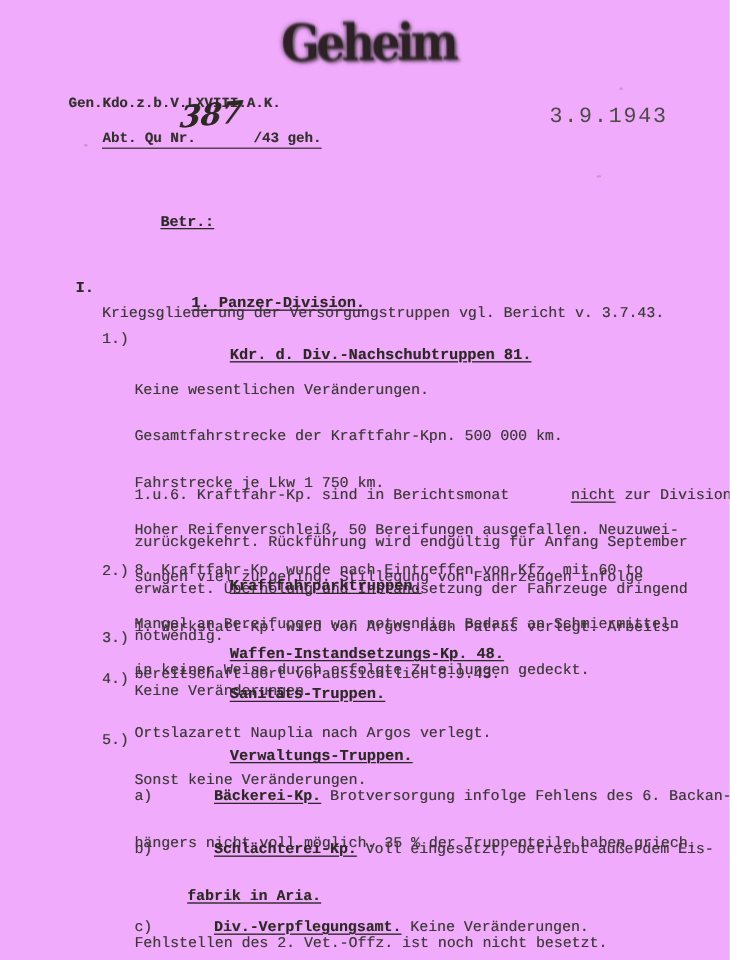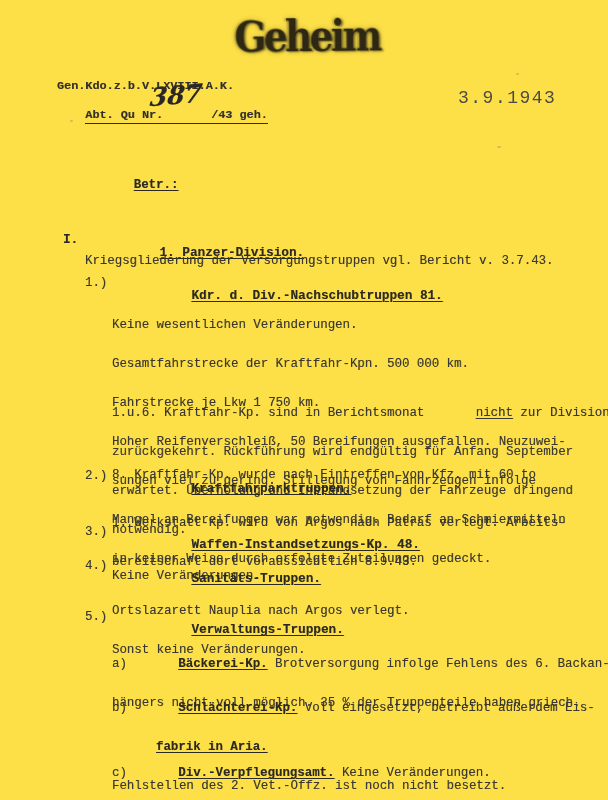--- a/index.html
+++ b/index.html
@@ -1,18 +1,18 @@
 <!DOCTYPE html>
 <html><head>
 <meta charset="utf-8">
 <style>
   html,body { margin:0; padding:0; background:#e8e8e6; }
   .page {
     position:relative; width:608px; height:800px; margin:0 auto;
-    background:#fde047; overflow:hidden;
+    background:#f0abfc; overflow:hidden;
     font-family:"Liberation Mono","DejaVu Sans Mono",monospace;
     color:#3a3833;
   }
   .abs { position:absolute; }
   .tw {
     white-space:pre; font-size:12.4px; line-height:13px;
     text-shadow:0.35px 0 0 rgba(45,42,36,0.4);
   }
   .hdr { font-size:11.8px; line-height:14px; font-weight:bold; color:#33302b; }
   .bold { font-weight:bold; color:#2c2924; }

